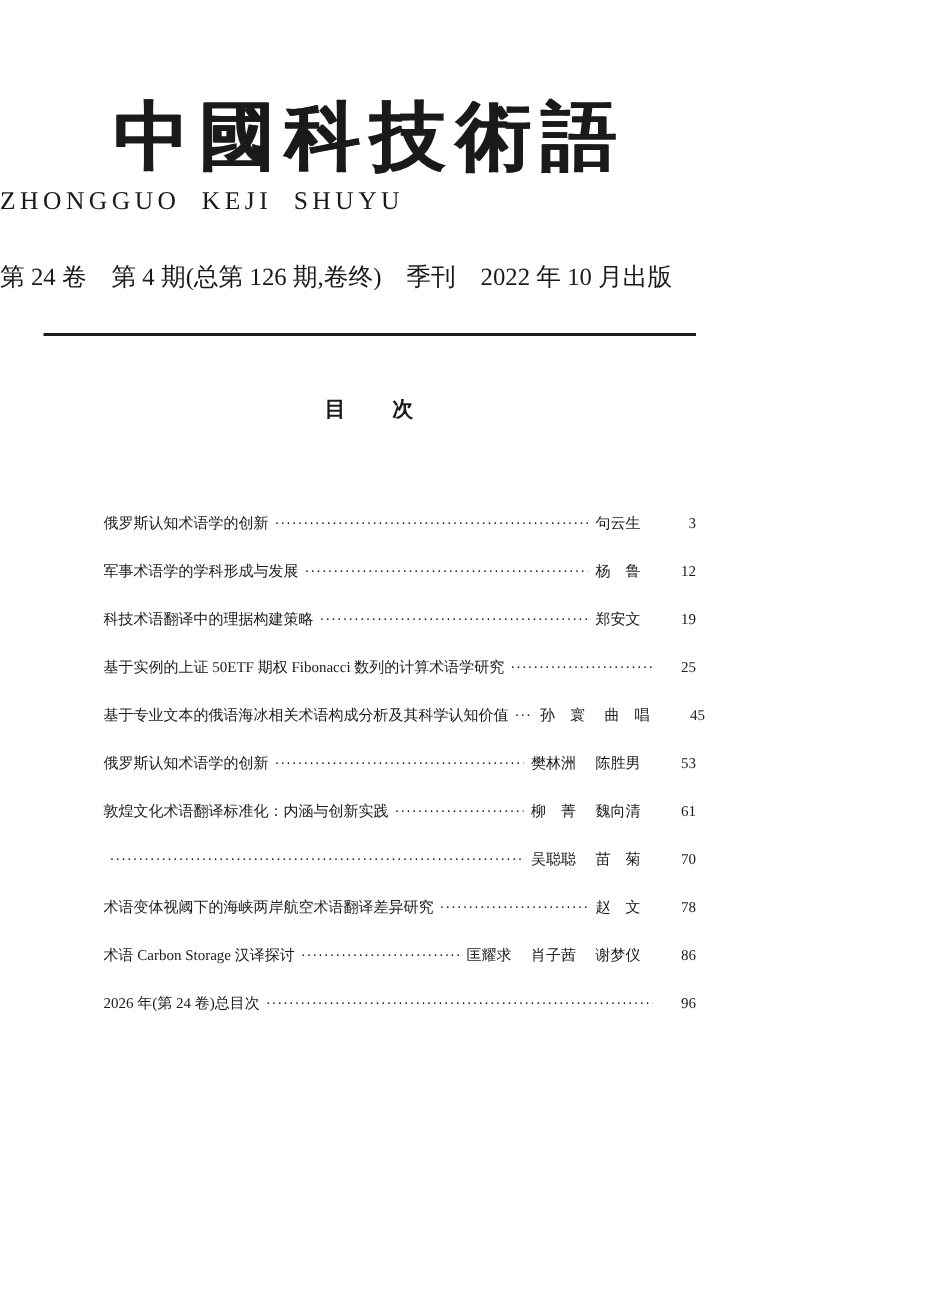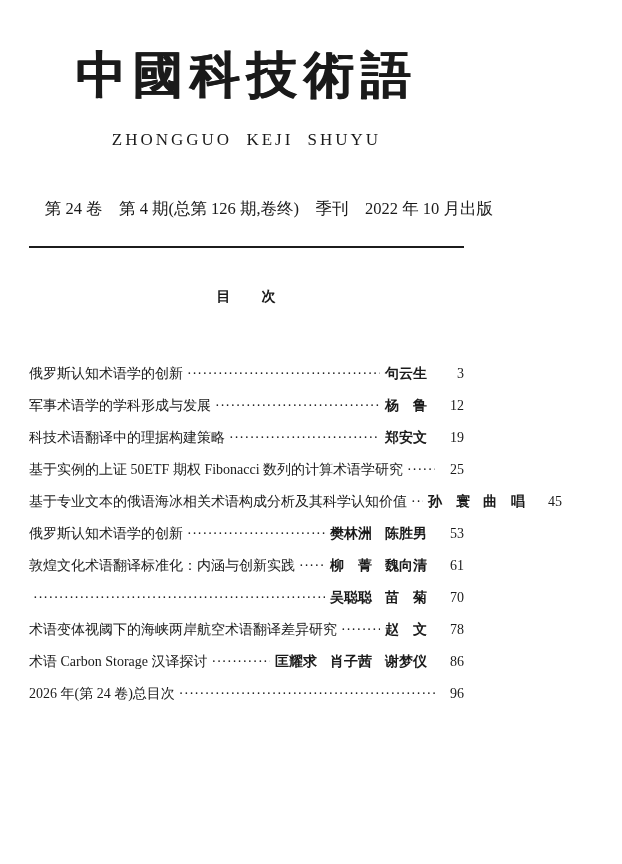--- a/index.html
+++ b/index.html
@@ -9,44 +9,43 @@
     background: #ffffff;
     color: #1a1a1a;
     font-family: "Liberation Serif", "DejaVu Serif", serif;
     overflow: hidden;
   }
   .page {
     position: relative;
     width: 493px;
     height: 864px;
     box-sizing: border-box;
-    padding-top: 44px;
+    padding-top: 60px;
   }
 
   
   .title-calligraphy {
     text-align: center;
     font-size: 50px;
     line-height: 62px;
     font-weight: 900;
     letter-spacing: 7px;
     text-shadow: 1px 0 0 currentColor;
     white-space: nowrap;
   }
   .title-pinyin {
-    margin-top: 24px;
-    text-align: center;
+    margin-top: 2px;
     font-size: 17px;
     letter-spacing: 3px;
     word-spacing: 7px;
     white-space: nowrap;
   }
   .issue-line {
-    margin-top: 48px;
-    text-align: right;
+    margin-top: 30px;
+    text-align: left;
     font-size: 16.5px;
     white-space: nowrap;
   }
   .rule {
     margin: 26px 29px 0 29px;
     border: 0;
     border-top: 2px solid #1c1c1c;
     height: 0;
   }
 
@@ -61,38 +60,38 @@
 
   
   .toc-list {
     margin: 52px 29px 0 29px;
   }
   .toc-row {
     display: flex;
     align-items: baseline;
     height: 32px;
     line-height: 32px;
-    font-size: 14px;
-    white-space: nowrap;
+    font-size: 10px;
+    white-space: nowrap;
+    margin-left: 40px;
   }
   .toc-title { flex: 0 0 auto; }
   .toc-leader {
     flex: 1 1 auto;
     overflow: hidden;
     margin: 0 5px 0 4px;
     letter-spacing: 0.5px;
     color: #1a1a1a;
     min-width: 12px;
   }
   .toc-authors {
     flex: 0 0 auto;
     display: flex;
     gap: 13px;
     margin-right: 13px;
-    font-weight: bold;
   }
   .toc-authors:empty { margin-right: 0; }
   .toc-page {
     flex: 0 0 auto;
     min-width: 24px;
     text-align: right;
   }
 </style>
 </head>
 <body>

